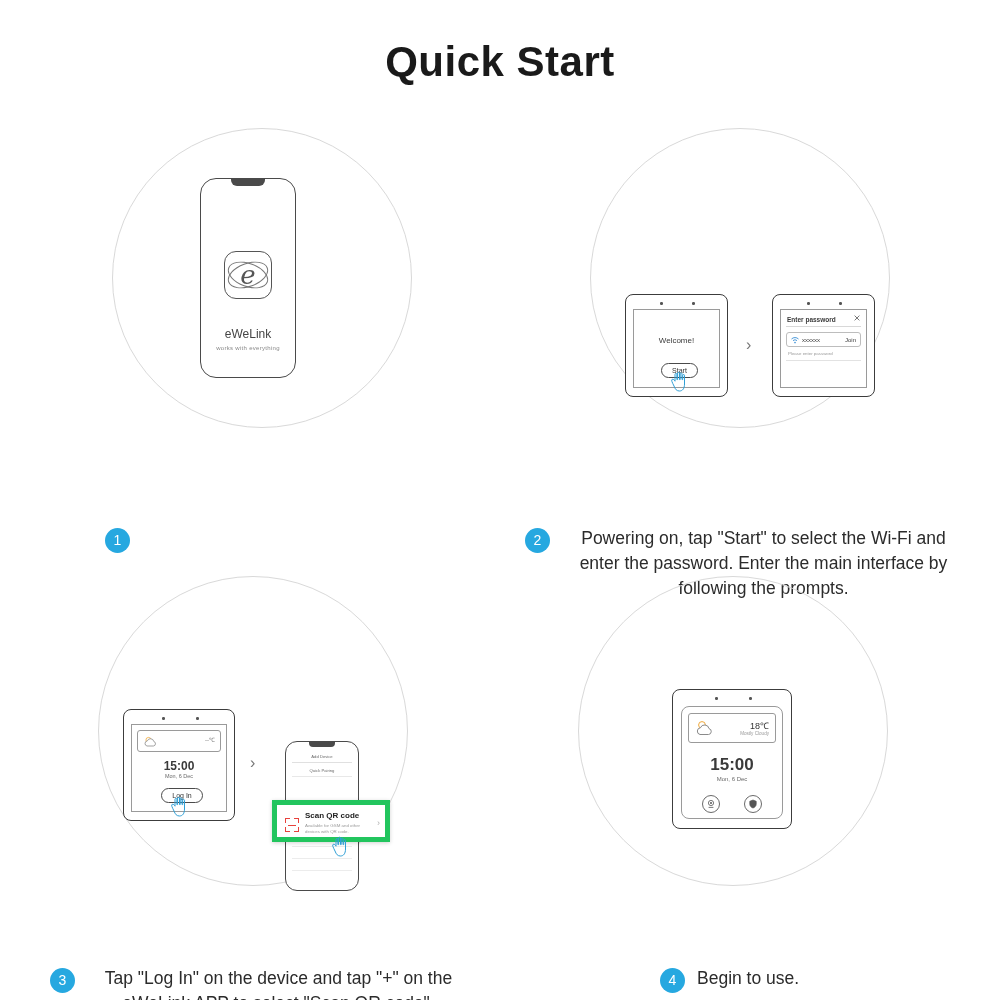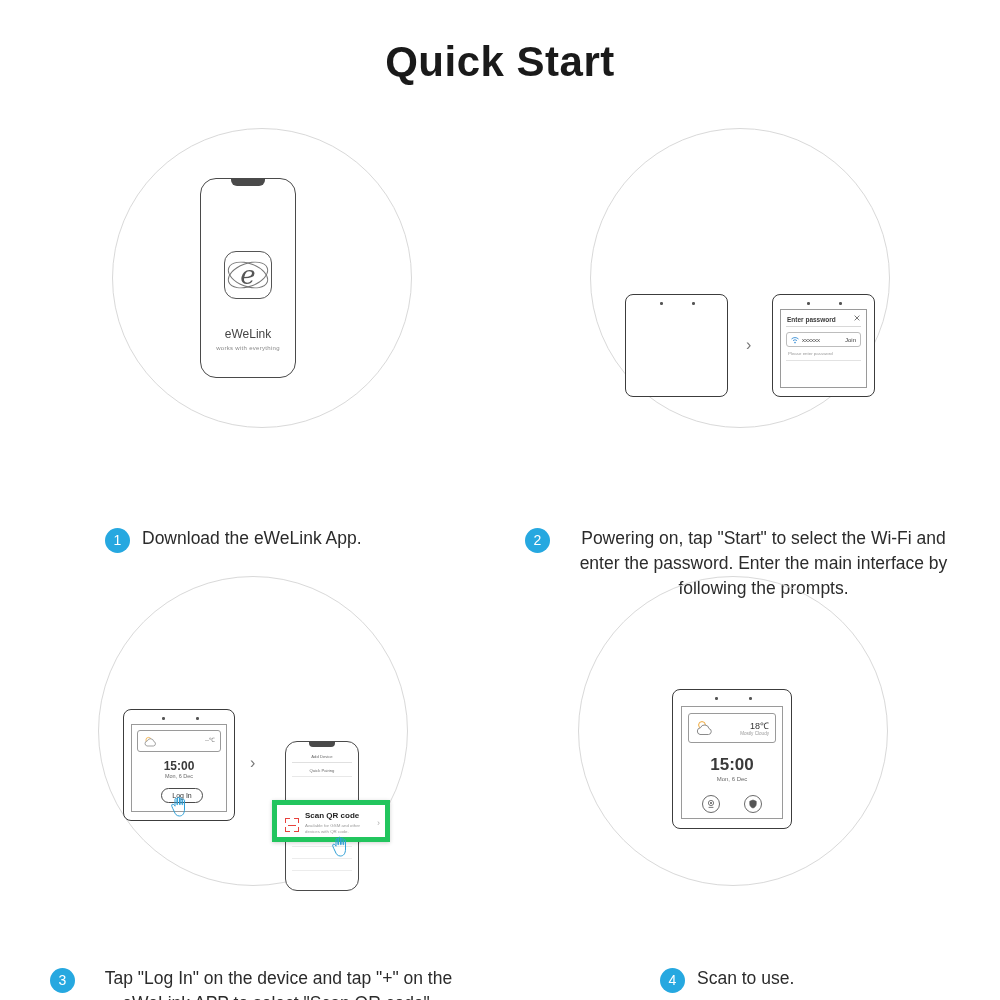--- a/index.html
+++ b/index.html
@@ -191,28 +191,35 @@
       <div class="ring"></div>
       <div class="ring2"></div>
       <div class="e">e</div>
     </div>
     <div class="brand">eWeLink</div>
     <div class="brand-sub">works with everything</div>
   </div>
 
   <div class="caption" style="left:105px;top:440px;width:330px;">
     <div class="badge">1</div>
-    <div class="cap-text">Download the eWeLink App.</div>
   </div>
 
   <div class="circle" style="left:590px;top:42px;width:300px;height:300px;"></div>
 
   <div class="panel" style="left:625px;top:208px;width:103px;height:103px;">
     <div class="dot" style="left:34px;"></div>
     <div class="dot" style="left:66px;"></div>
+    <div class="panel-inner" style="left:7px;top:14px;right:7px;bottom:8px;">
+      <div class="lbl" style="left:0;right:0;top:26px;text-align:center;font-size:8px;">Welcome!</div>
+      <div class="btn-oval" style="left:27px;top:53px;width:35px;height:13px;">Start</div>
+
+      <svg class="hand" style="left:34px;top:60px;" viewBox="0 0 22 24">
+        <path d="M6 16 C4 12 3 10 4.2 9.3 C5.3 8.7 6.3 10 7 11.2 L7 4.2 C7 3.2 8.9 3.2 8.9 4.2 L8.9 9.6 L9.6 9.6 L9.6 3 C9.6 2 11.5 2 11.5 3 L11.5 9.6 L12.2 9.6 L12.2 3.7 C12.2 2.7 14 2.7 14 3.7 L14 9.6 L14.7 9.6 L14.7 5.3 C14.7 4.3 16.5 4.3 16.5 5.3 L16.5 14 C16.5 18.6 14.6 21 11.4 21 C8.7 21 7.2 19.3 6 16 Z" fill="none" stroke="#2f9fd6" stroke-width="1"></path>
+      </svg>
+    </div>
   </div>
 
   <div class="arrow" style="left:746px;top:250px;">›</div>
 
   <div class="panel" style="left:772px;top:208px;width:103px;height:103px;">
     <div class="dot" style="left:34px;"></div>
     <div class="dot" style="left:66px;"></div>
     <div class="panel-inner" style="left:7px;top:14px;right:7px;bottom:8px;">
       <div class="lbl" style="left:6px;top:6px;font-size:6.5px;font-weight:bold;">Enter password</div>
       <div class="lbl" style="right:6px;top:5px;font-size:0;width:6px;height:6px;">
@@ -299,21 +306,21 @@
   <div class="caption" style="left:50px;top:880px;width:420px;text-align:center;">
     <div class="badge">3</div>
     <div class="cap-text" style="text-align:center;">Tap "Log In" on the device and tap "+" on the eWeLink APP to select "Scan QR code".</div>
   </div>
 
   <div class="circle" style="left:578px;top:490px;width:310px;height:310px;"></div>
 
   <div class="panel" style="left:672px;top:603px;width:120px;height:140px;">
     <div class="dot" style="left:42px;"></div>
     <div class="dot" style="left:76px;"></div>
-    <div class="panel-inner" style="left:8px;top:16px;right:8px;bottom:9px;">
+    <div class="panel-inner" style="left:8px;top:16px;right:8px;bottom:9px;border-radius:8px;">
       <div class="weather-box" style="left:6px;top:6px;right:6px;height:30px;">
         <svg width="22" height="17" viewBox="0 0 22 17" style="position:absolute;left:6px;top:6px;">
           <circle cx="7" cy="5" r="3.4" fill="none" stroke="#f0a93b" stroke-width="1"></circle>
           <path d="M5 14.5 a3.4 3.4 0 0 1 0.4 -6.7 a4.5 4.5 0 0 1 8.6 0.8 a3 3 0 0 1 -0.5 5.9 z" fill="#fff" stroke="#8a8a8a" stroke-width="1"></path>
         </svg>
         <div class="lbl" style="right:6px;top:5px;font-size:9px;color:#333;">18℃</div>
         <div class="lbl" style="right:6px;top:17px;font-size:4.6px;color:#9a9a9a;">Mostly Cloudy</div>
       </div>
       <div class="lbl" style="left:0;right:0;top:48px;text-align:center;font-size:17px;font-weight:bold;">15:00</div>
       <div class="lbl" style="left:0;right:0;top:69px;text-align:center;font-size:6px;color:#6a6a6a;">Mon, 6 Dec</div>
@@ -327,16 +334,16 @@
       <div class="circle-btn" style="right:20px;top:88px;width:18px;height:18px;">
         <svg width="10" height="10" viewBox="0 0 10 10">
           <path d="M5 1 L8.2 2.3 V5 C8.2 7.1 6.7 8.4 5 9 C3.3 8.4 1.8 7.1 1.8 5 V2.3 Z" fill="#555" stroke="#555" stroke-width="0.7"></path>
         </svg>
       </div>
     </div>
   </div>
 
   <div class="caption" style="left:660px;top:880px;width:300px;">
     <div class="badge">4</div>
-    <div class="cap-text">Scan to use.</div>
+    <div class="cap-text">Begin to use.</div>
   </div>
 
 </div>
 
 </body></html>

